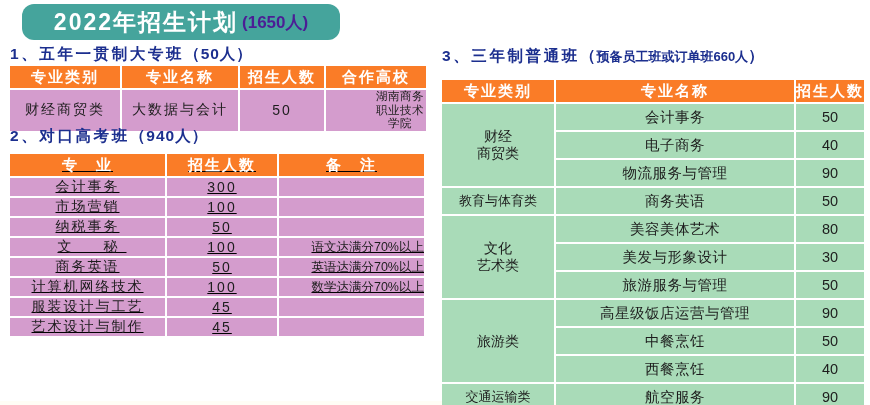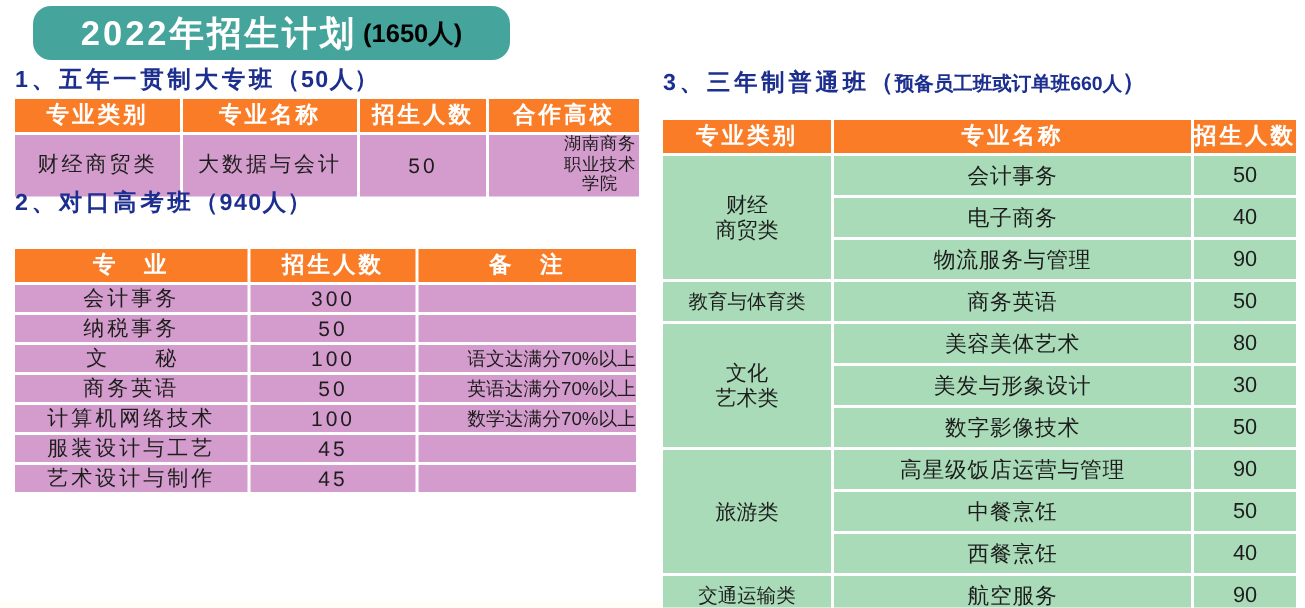--- a/index.html
+++ b/index.html
@@ -45,21 +45,21 @@
   }
   .banner-text {
     color: #ffffff;
     font-weight: bold;
     font-size: 23px;
     letter-spacing: 2px;
     white-space: nowrap;
     line-height: 1;
   }
   .banner-sub {
-    color: #000000;
+    color: #4c1d95;
     font-weight: bold;
     font-size: 17px;
     letter-spacing: 0px;
     white-space: nowrap;
     line-height: 1;
     margin-left: 4px;
   }
 
   
   .sec-head {
@@ -149,21 +149,21 @@
     font-size: 14.5px;
     letter-spacing: 0.5px;
   }
   .green td.num {
     font-size: 14.5px;
   }
 
   
   #table1 { left: 8px; top: 64px; width: 414px; }
   
-  #table2 { left: 8px; top: 164px; width: 414px; }
+  #table2 { left: 8px; top: 152px; width: 414px; text-decoration: underline; }
   
   #table3 { left: 440px; top: 78px; width: 422px; }
 
   .coop {
     font-size: 11.5px;
     line-height: 1.18;
     white-space: normal;
     letter-spacing: 0.5px;
     padding-left: 48px;
   }
@@ -228,20 +228,25 @@
         <th>备　注</th>
       </tr>
     </thead>
     <tbody>
       <tr style="height:18px">
         <td class="name">会计事务</td>
         <td class="num">300</td>
         <td class="note"></td>
       </tr>
       <tr style="height:18px">
+        <td class="name">市场营销</td>
+        <td class="num">100</td>
+        <td class="note"></td>
+      </tr>
+      <tr style="height:18px">
         <td class="name">纳税事务</td>
         <td class="num">50</td>
         <td class="note"></td>
       </tr>
       <tr style="height:18px">
         <td class="name wide-space">文　秘</td>
         <td class="num">100</td>
         <td class="note">语文达满分70%以上</td>
       </tr>
       <tr style="height:18px">
@@ -317,21 +322,21 @@
           <div>艺术类</div>
         </td>
         <td class="major">美容美体艺术</td>
         <td class="num">80</td>
       </tr>
       <tr style="height:26px">
         <td class="major">美发与形象设计</td>
         <td class="num">30</td>
       </tr>
       <tr style="height:26px">
-        <td class="major">数字影像技术</td>
+        <td class="major">旅游服务与管理</td>
         <td class="num">50</td>
       </tr>
 
       <tr style="height:26px">
         <td class="cat" rowspan="3">
           <div>旅游类</div>
         </td>
         <td class="major">高星级饭店运营与管理</td>
         <td class="num">90</td>
       </tr>

